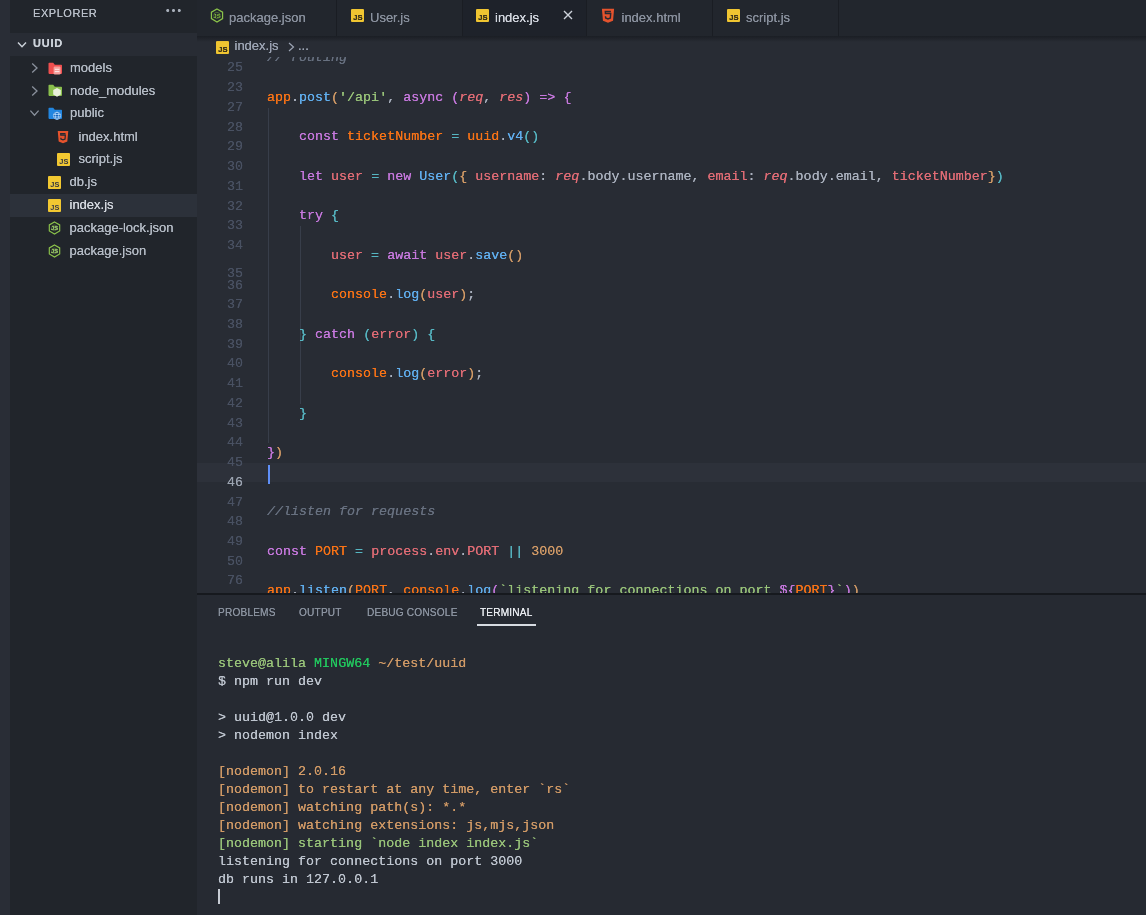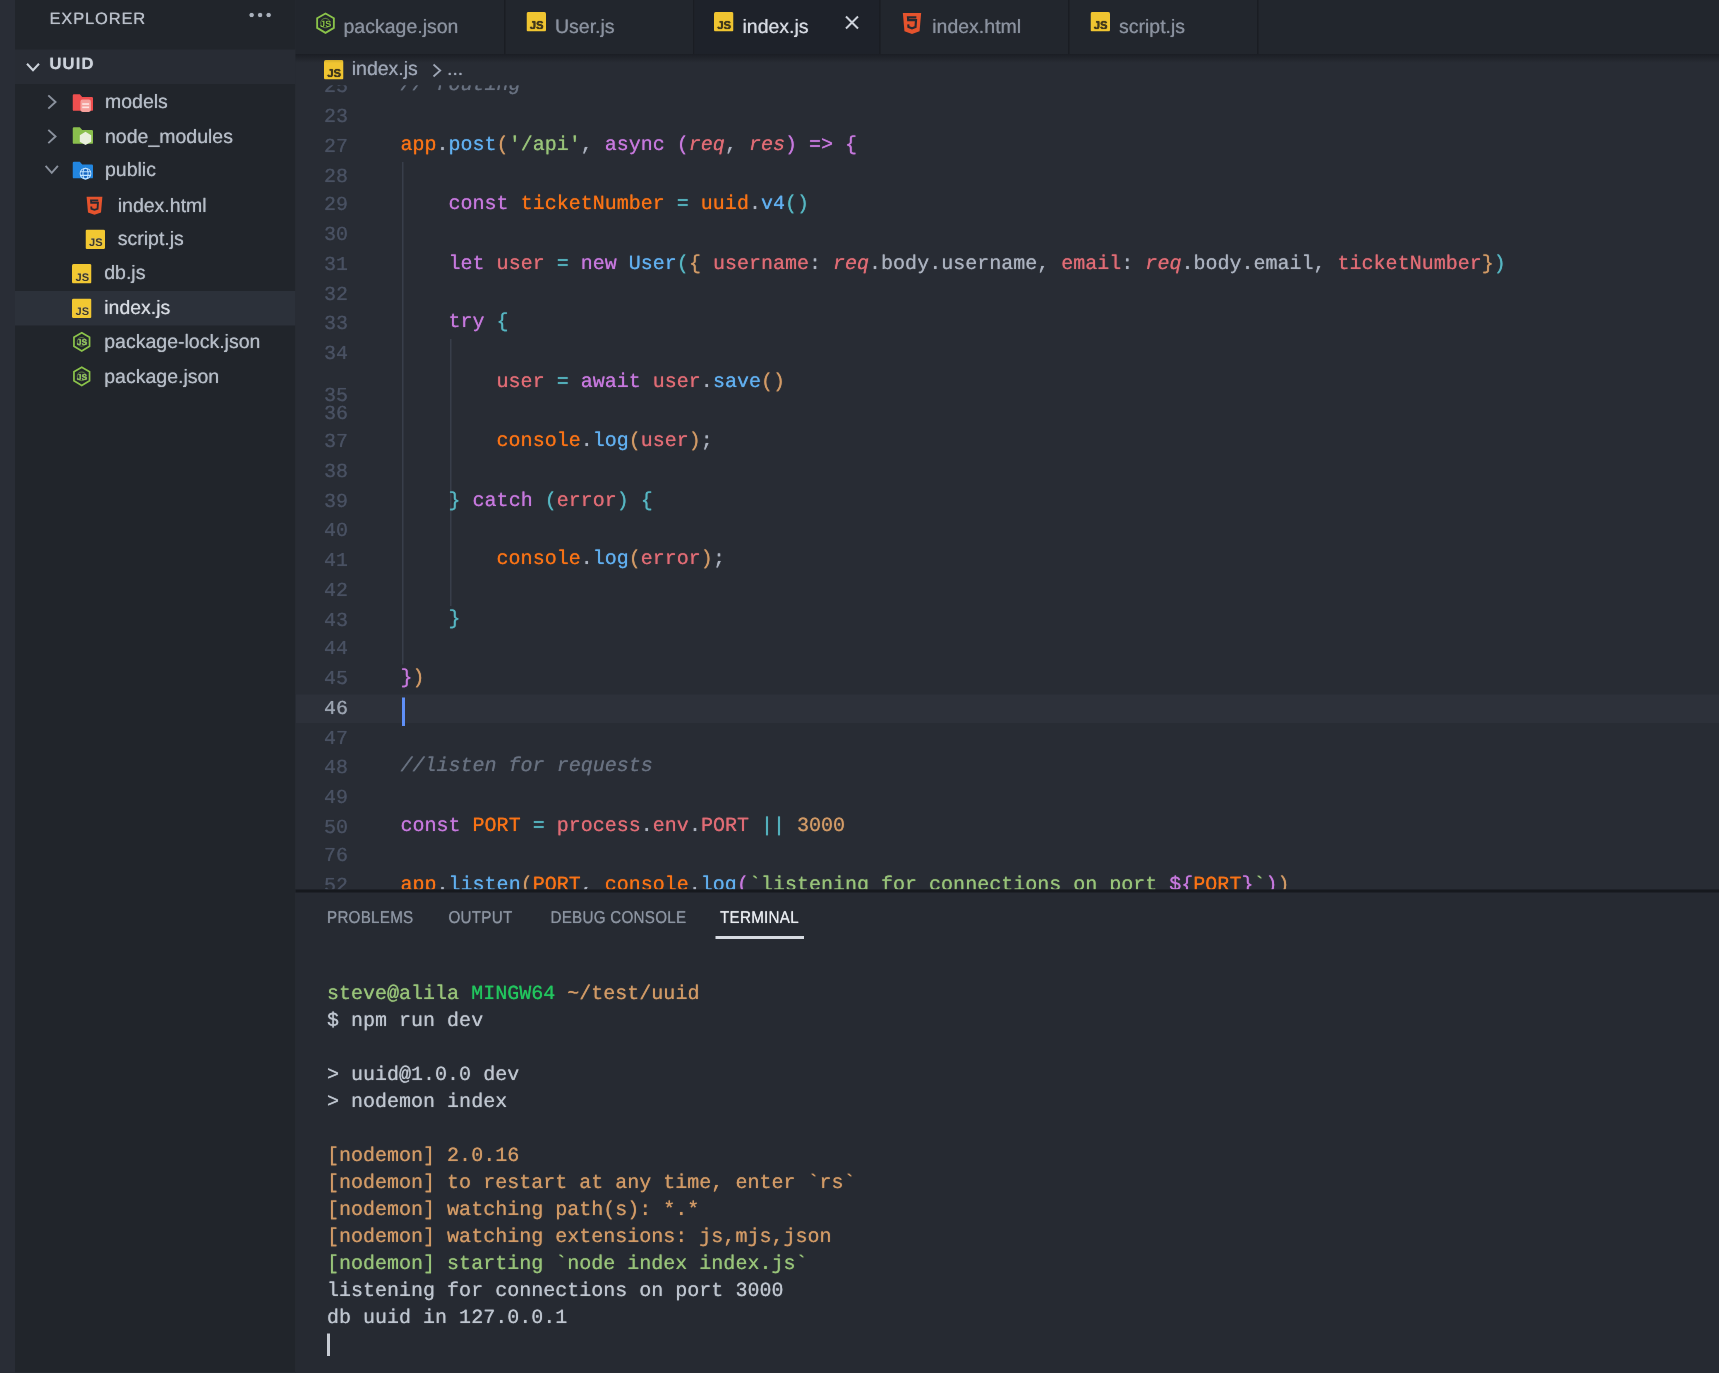--- a/index.html
+++ b/index.html
@@ -26,22 +26,22 @@
   #tabbar{left:0;top:0;width:949px;height:36px;background:#22262d;}
   .tab{position:absolute;top:0;height:36px;box-sizing:border-box;border-right:1px solid #1a1d23;}
   .tab .tlabel{position:absolute;top:10px;font-size:13px;color:#8a919e;white-space:nowrap;}
   .tab.active{background:#1e222a;}
   .tab.active .tlabel{color:#d5d9e1;}
   .ticon{position:absolute;top:8px;}
   
   #crumb{left:0;top:36px;width:949px;height:21px;background:#282c34;}
   
   #editor{left:0;top:57px;width:949px;height:536px;background:#282c34;overflow:hidden;}
-  .lnum{position:absolute;left:8px;width:38px;text-align:center;
-        font-family:"Liberation Mono",monospace;font-size:13.3px;line-height:19.73px;color:#495162;}
+  .lnum{position:absolute;left:8px;width:38px;text-align:right;
+        font-family:"Liberation Mono",monospace;font-size:13.3px;line-height:19.73px;color:#495162;margin-top:10px;}
   .cl{position:absolute;left:70px;white-space:pre;
       font-family:"Liberation Mono",monospace;font-size:13.35px;line-height:19.73px;color:#abb2bf;}
   .guide{position:absolute;width:1px;background:#383e4a;}
   .pu{color:#c678dd}.rd{color:#e06c75}.ri{color:#e06c75;font-style:italic}
   .bl{color:#61afef}.gd{color:#f97316}.gr{color:#98c379}.or{color:#d19a66}
   .cy{color:#56b6c2}.wh{color:#abb2bf}.cm{color:#687180;font-style:italic}
   .b1{color:#d19a66}.b2{color:#c678dd}.b3{color:#56b6c2}
   
   #panel{left:0;top:593px;width:949px;height:322px;background:#262a32;border-top:2px solid #16191e;box-sizing:border-box;}
   .ptab{position:absolute;top:11px;font-size:11.5px;letter-spacing:.2px;color:#8b93a0;transform:scaleX(.88);transform-origin:0 0;}
@@ -260,16 +260,16 @@
     <div class="tl" style="top:59.5px"><span class="tg">steve@alila</span> <span class="tm">MINGW64</span> <span class="ty">~/test/uuid</span></div>
     <div class="tl" style="top:77.5px">$ npm run dev</div>
     <div class="tl" style="top:113.5px">&gt; uuid@1.0.0 dev</div>
     <div class="tl" style="top:131.5px">&gt; nodemon index</div>
     <div class="tl ty" style="top:167.5px">[nodemon] 2.0.16</div>
     <div class="tl ty" style="top:185.5px">[nodemon] to restart at any time, enter `rs`</div>
     <div class="tl ty" style="top:203.5px">[nodemon] watching path(s): *.*</div>
     <div class="tl ty" style="top:221.5px">[nodemon] watching extensions: js,mjs,json</div>
     <div class="tl tg" style="top:239.5px">[nodemon] starting `node index index.js`</div>
     <div class="tl" style="top:257.5px">listening for connections on port 3000</div>
-    <div class="tl" style="top:275.5px">db uuid in 127.0.0.1</div>
+    <div class="tl" style="top:275.5px">db runs in 127.0.0.1</div>
     <div class="abs" style="left:21px;top:294px;width:1.6px;height:15px;background:#c7ccd4"></div>
   </div>
 </div>
 
 </body></html>

